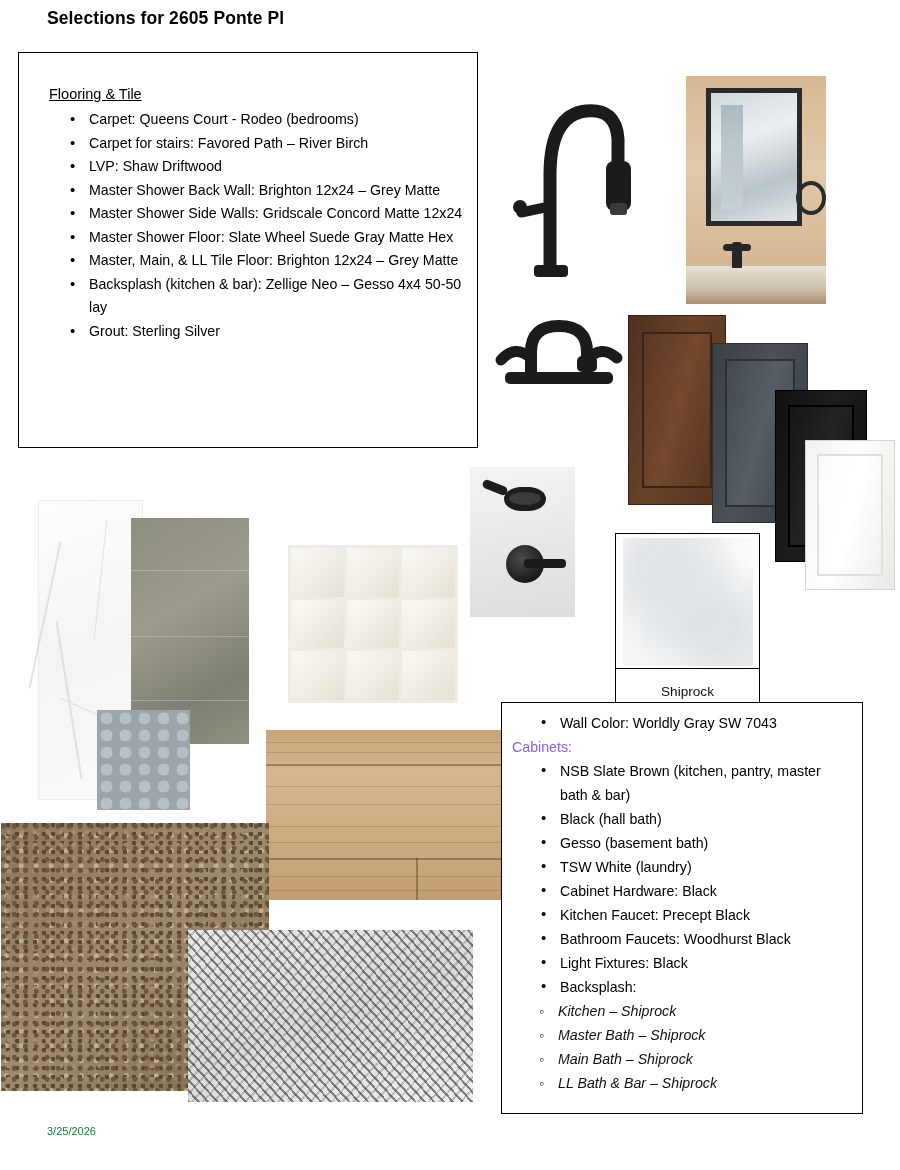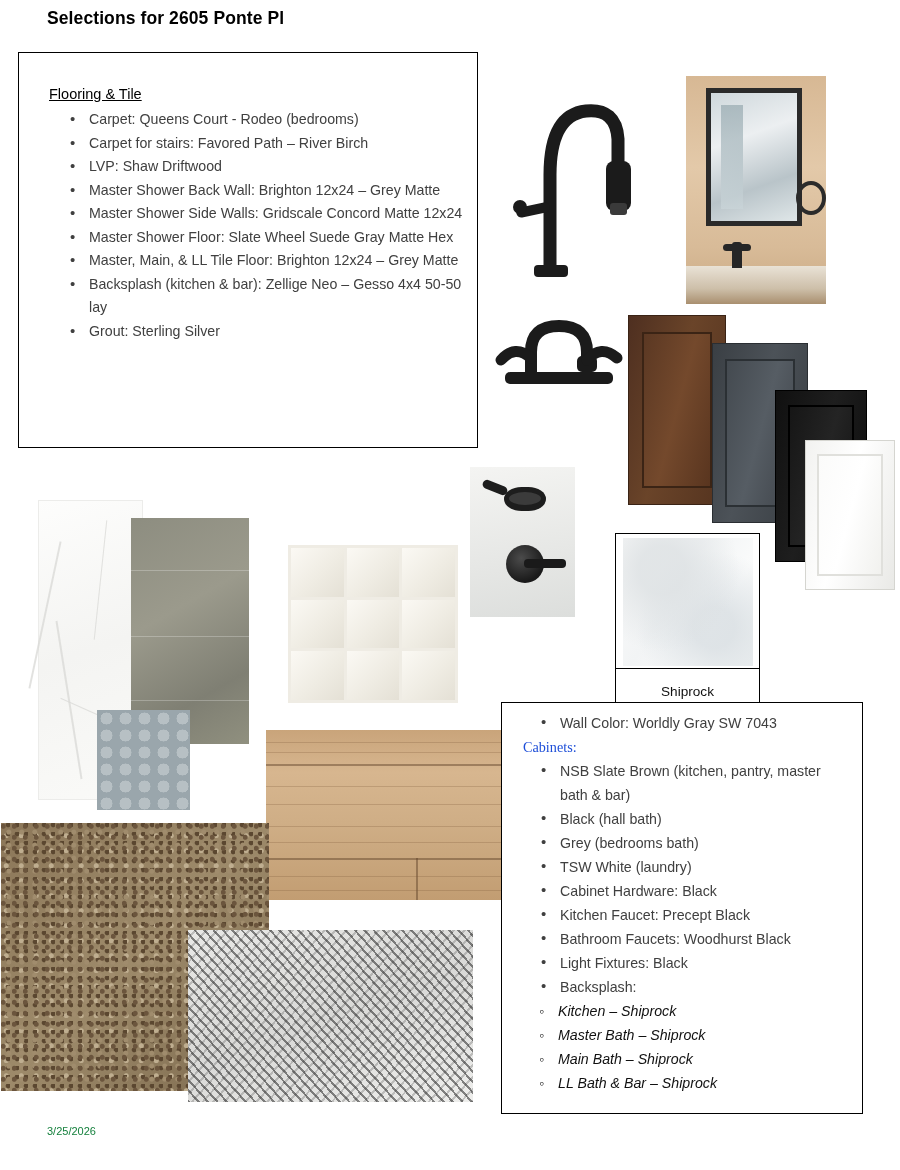--- a/index.html
+++ b/index.html
@@ -52,21 +52,21 @@
   ul.bullets {
     margin: 0;
     padding-left: 56px;
     list-style: none;
   }
   ul.bullets > li {
     position: relative;
     font-size: 14.2px;
     line-height: 23.5px;
     margin-bottom: 0px;
-    color: #404040;
+    color: #000000;
   }
   ul.bullets > li::before {
     content: "\2022";
     position: absolute;
     left: -19px;
     top: -1px;
     font-size: 15px;
   }
   
   #selections-box {
@@ -79,23 +79,22 @@
   #selections-box ul.bullets {
     padding-left: 48px;
   }
   #selections-box ul.bullets > li {
     line-height: 24px;
     font-size: 14.2px;
   }
   .plain-line {
     font-size: 14.2px;
     line-height: 24px;
-    margin-left: 11px;
-    color: #1d4ed8;
-    font-family: Liberation Serif, serif;
+    margin-left: 0px;
+    color: #8b5cf6;
   }
   ul.subbullets {
     margin: 0;
     padding-left: 46px;
     list-style: none;
   }
   ul.subbullets > li {
     position: relative;
     font-size: 14.2px;
     line-height: 24px;
@@ -568,21 +567,21 @@
   </div>
 
   <div class="box" id="selections-box">
     <ul class="bullets">
       <li>Wall Color: Worldly Gray SW 7043</li>
     </ul>
     <div class="plain-line">Cabinets:</div>
     <ul class="bullets">
       <li>NSB Slate Brown (kitchen, pantry, master bath &amp; bar)</li>
       <li>Black (hall bath)</li>
-      <li>Grey (bedrooms bath)</li>
+      <li>Gesso (basement bath)</li>
       <li>TSW White (laundry)</li>
       <li>Cabinet Hardware: Black</li>
       <li>Kitchen Faucet: Precept Black</li>
       <li>Bathroom Faucets: Woodhurst Black</li>
       <li>Light Fixtures: Black</li>
       <li>Backsplash:</li>
     </ul>
     <ul class="subbullets">
       <li>Kitchen – Shiprock</li>
       <li>Master Bath – Shiprock</li>

